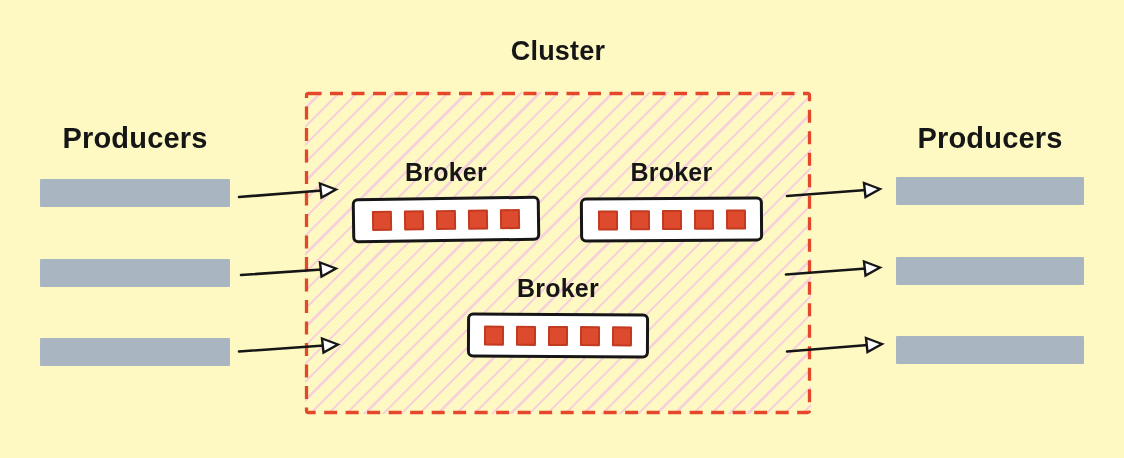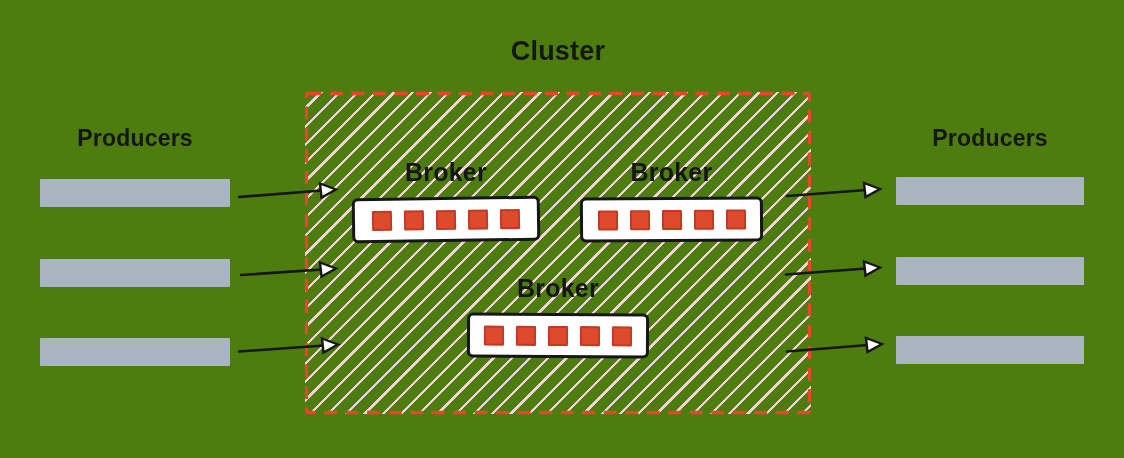--- a/index.html
+++ b/index.html
@@ -1,19 +1,19 @@
 <!DOCTYPE html>
 <html style="--accent-red: #E5472A; --partition-fill: #DE4A2D; --partition-border: #C23A20; --hatch-pink: #F8D2DA; --bar-gray: #A9B6C2; --ink-black: #161616; --box-white: #FFFFFF;"><head>
 <meta charset="utf-8">
 <style>
   html,body{margin:0;padding:0;background:#ffffff;}
   .canvas{
     position:relative;
     width:1124px;height:458px;
-    background:#4d7c0f;
+    background:#fef9c3;
     font-family:"Liberation Sans", sans-serif;
     color:var(--ink-black,#161616);
     overflow:hidden;
   }
   
   .hatch{
     position:absolute;left:305px;top:92px;width:506px;height:322px;
     background:repeating-linear-gradient(135deg,
       rgba(0,0,0,0) 0px, rgba(0,0,0,0) 10.6px,
       var(--hatch-pink,#f8d2da) 10.6px, var(--hatch-pink,#f8d2da) 12.9px);
@@ -22,21 +22,21 @@
   .cluster-border{fill:none;stroke:var(--accent-red,#e5472a);stroke-width:3.3;stroke-dasharray:13 8.5;}
   .arrow-line{stroke:var(--ink-black,#161616);stroke-width:2.6;stroke-linecap:round;}
   .arrow-head{fill:#ffffff;stroke:var(--ink-black,#161616);stroke-width:2.4;stroke-linejoin:miter;}
   
   .title{
     position:absolute;left:305px;top:34px;width:506px;
     text-align:center;font-size:27px;font-weight:600;line-height:34px;letter-spacing:.2px;
   }
   .side-label{
     position:absolute;top:121px;text-align:center;
-    font-size:23px;font-weight:600;line-height:34px;letter-spacing:.2px;
+    font-size:29px;font-weight:600;line-height:34px;letter-spacing:.2px;
   }
   .side-label.producers{left:40px;width:190px;}
   .side-label.consumers{left:896px;width:188px;}
   
   .bars{position:absolute;display:flex;flex-direction:column;justify-content:space-between;}
   .bars.producers-bars{left:40px;top:179px;width:190px;height:187px;}
   .bars.consumers-bars{left:896px;top:177px;width:188px;height:187px;}
   .bar{height:28px;width:100%;background:var(--bar-gray,#a9b6c2);border-radius:1px;}
   
   .broker{position:absolute;display:flex;flex-direction:column;}

